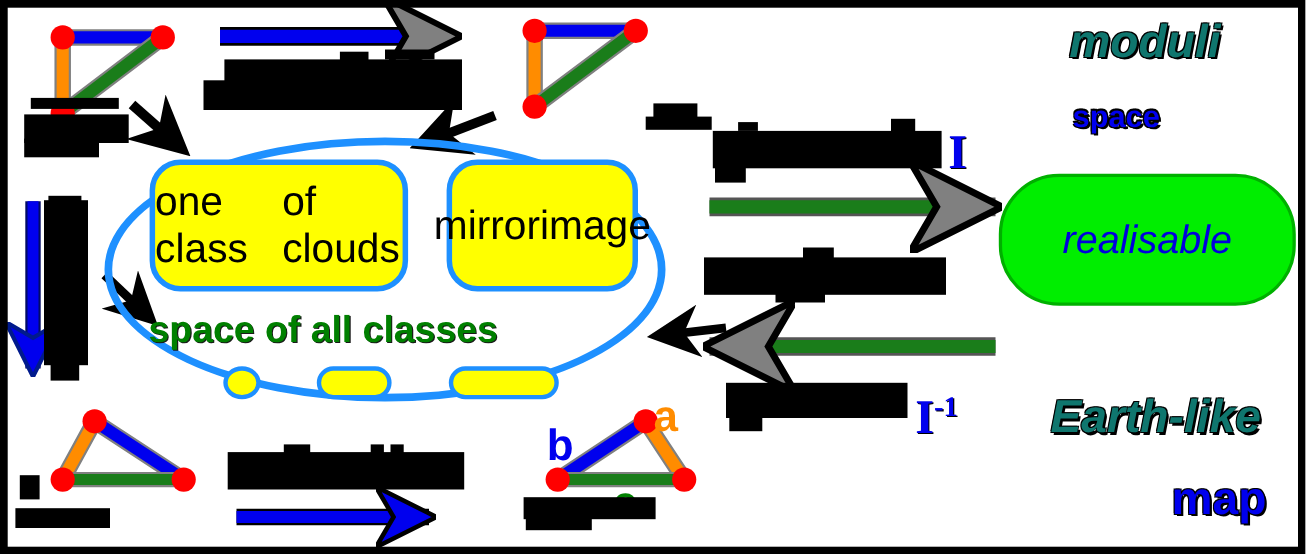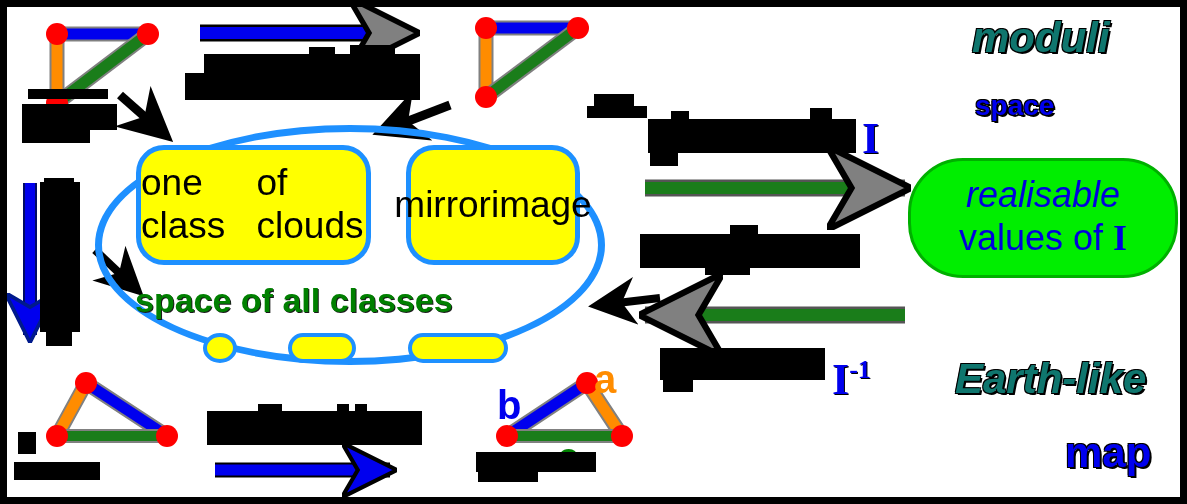--- a/index.html
+++ b/index.html
@@ -240,21 +240,20 @@
   </div>
 
   <div class="txt green-bold" style="left:135px; top:283px; font-size:34px;">space of all classes</div>
 
   <div class="ypill" style="left:203px; top:333px; width:34px; height:30px; border-radius:17px/15px;"></div>
   <div class="ypill" style="left:288px; top:333px; width:68px; height:30px; border-radius:15px;"></div>
   <div class="ypill" style="left:408px; top:333px; width:100px; height:30px; border-radius:15px;"></div>
 
   <div class="gbox" style="left:908px; top:158px; width:270px; height:120px;">
     <span class="line1">realisable</span>
-    <span class="line2"><span>values of </span><span class="serif-I">I</span></span>
   </div>
 
   <div class="txt blue-italic" style="left:972px; top:17px; font-size:42px;">moduli</div>
   <div class="txt blue-bold" style="left:975px; top:92px; font-size:28px;">space</div>
   <div class="txt blue-italic" style="left:955px; top:358px; font-size:42px;">Earth-like</div>
   <div class="txt blue-bold" style="left:1065px; top:432px; font-size:42px;">map</div>
 
   <div class="txt" style="left:862px; top:117px; font-size:44px; color:#0000ee; font-family:'Liberation Serif',serif; font-weight:bold; text-shadow: 1px 1px 0 #000;">I</div>
 
   <div class="txt" style="left:832px; top:357px; font-size:44px; color:#0000ee; font-family:'Liberation Serif',serif; font-weight:bold; text-shadow: 1px 1px 0 #000;"><span>I</span><sup style="font-size:26px;">-1</sup></div>

